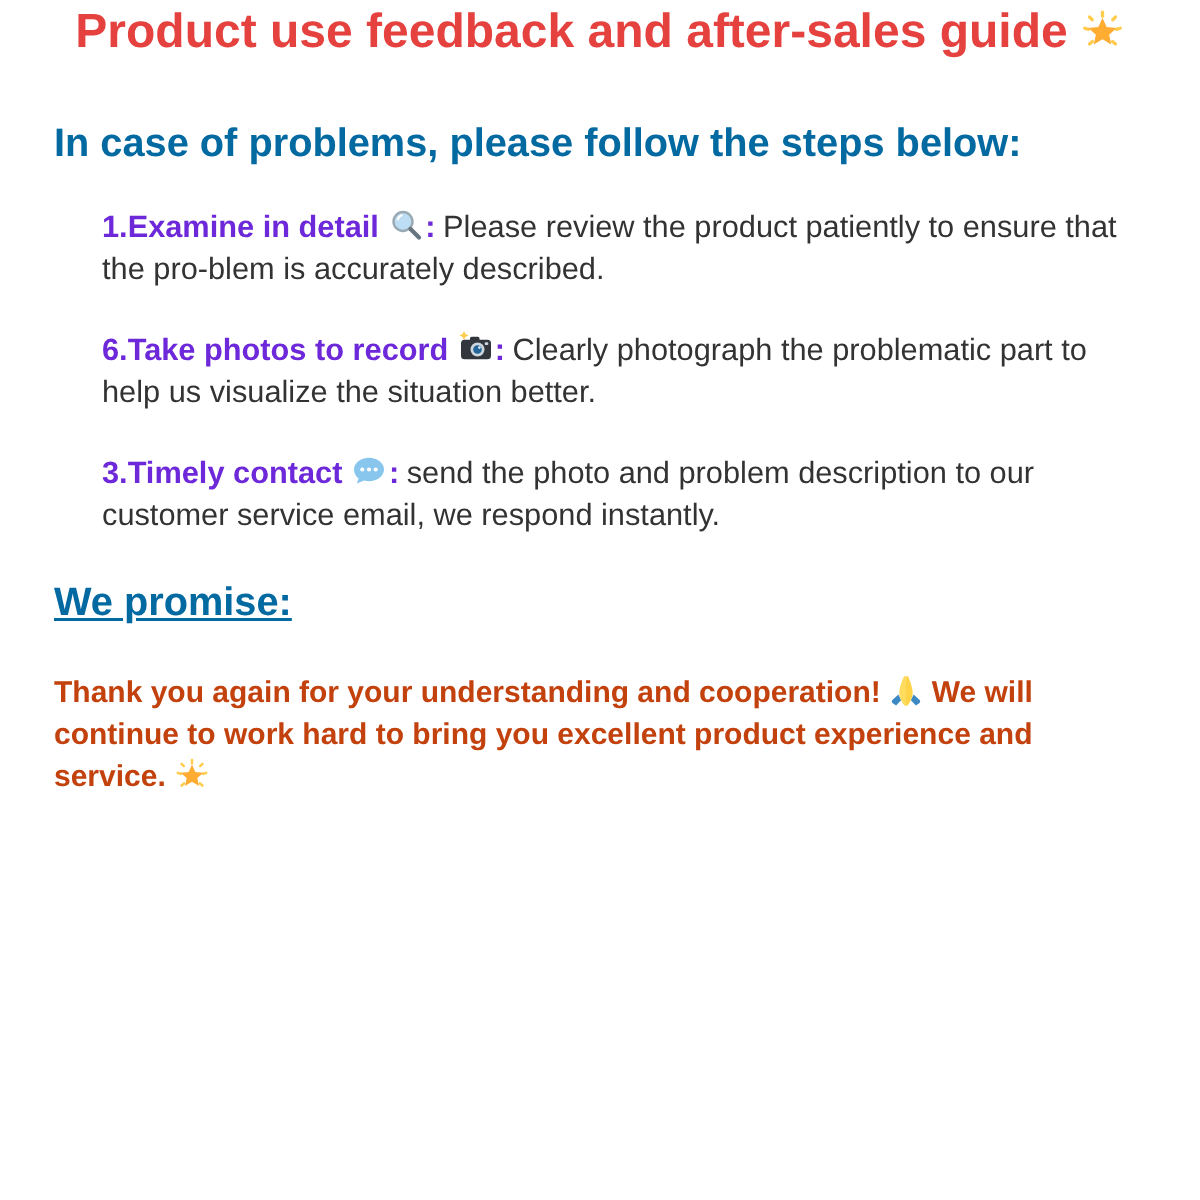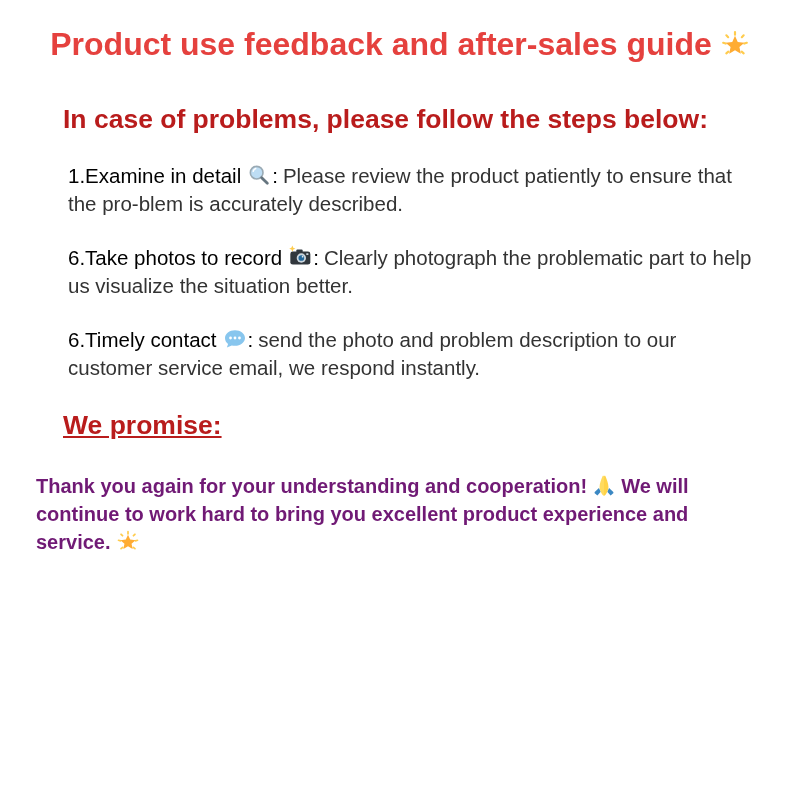--- a/index.html
+++ b/index.html
@@ -6,63 +6,61 @@
   body {
     width: 800px; height: 800px;
     background: #ffffff;
     font-family: "Liberation Sans", "DejaVu Sans", sans-serif;
     color: #333333;
     overflow: hidden;
   }
   .page { width: 800px; height: 800px; position: relative; }
 
   .title {
-    padding-top: 24px;
     text-align: center;
     font-weight: 700;
     font-size: 32px;
     line-height: 40px;
     color: #E5413E;
     white-space: nowrap;
   }
 
   .content { padding: 0 36px; }
 
   .section-heading {
     font-weight: 700;
     font-size: 26.5px;
     line-height: 30px;
-    color: #b91c1c;
+    color: #0369a1;
     white-space: nowrap;
-    margin-left: 27px;
   }
   #heading-problems { margin-top: 40px; }
   #heading-promise  { margin-top: 28px; text-decoration: underline; }
 
   .list { margin: 28px 0 0 32px; width: 695px; }
   #promise-list { margin-top: 32px; }
 
   .item {
     font-size: 20.5px;
     line-height: 28px;
     color: #333333;
     margin-bottom: 26px;
   }
   .item:last-child { margin-bottom: 0; }
 
-  .lead, .colon { font-weight: 400; color: #000000; }
+  .lead, .colon { font-weight: 700; color: #6d28d9; }
   .body-text { margin-left: 5px; }
 
   .closing {
     margin-top: 26px;
     width: 726px;
     font-weight: 700;
     font-size: 20px;
     line-height: 28px;
-    color: #701a75;
+    color: #c2410c;
   }
 
   .icon { display: inline-block; vertical-align: -4px; margin: 0 1px 0 6px; }
   .icon svg { display: block; }
   .title .icon { vertical-align: -5px; margin: 0 0 0 8px; }
   .closing .icon { vertical-align: -5px; margin: 0 5px; }
 </style>
 </head>
 <body>
 
@@ -103,21 +101,21 @@
               <rect x="12.5" y="6.8" width="9.5" height="5.5" rx="1.6" fill="#31373D"></rect>
               <rect x="3.5" y="9.8" width="30" height="19.5" rx="3.6" fill="#31373D"></rect>
               <circle cx="20" cy="19.5" r="7" fill="#CCD6DD"></circle>
               <circle cx="20" cy="19.5" r="4.3" fill="#226699"></circle>
               <circle cx="21.9" cy="17.6" r="1.3" fill="#ffffff" opacity="0.85"></circle>
               <rect x="27.2" y="12.3" width="3.6" height="2.6" rx="1" fill="#CCD6DD"></rect>
             </svg></span><span class="colon">:</span><span class="body-text">Clearly photograph the problematic part to help us visualize the situation better.</span>
       </div>
 
       <div class="item">
-        <span class="lead">6.Timely contact</span><span class="icon"><svg width="24" height="24" viewBox="0 0 36 36">
+        <span class="lead">3.Timely contact</span><span class="icon"><svg width="24" height="24" viewBox="0 0 36 36">
               <path fill="#88C6EE" d="M33 16.5C33 23 26.3 28.2 18 28.2c-1.7 0-3.3-.2-4.8-.6L5.8 30.6l1.8-5C4.8 23.4 3 20.2 3 16.5 3 10 9.7 4.8 18 4.8S33 10 33 16.5z"></path>
               <circle cx="11.3" cy="16.5" r="2.1" fill="#ffffff"></circle>
               <circle cx="18" cy="16.5" r="2.1" fill="#ffffff"></circle>
               <circle cx="24.7" cy="16.5" r="2.1" fill="#ffffff"></circle>
             </svg></span><span class="colon">:</span><span class="body-text">send the photo and problem description to our customer service email, we respond instantly.</span>
       </div>
 
     </div>
 
     <div class="section-heading" id="heading-promise">We promise:</div>

